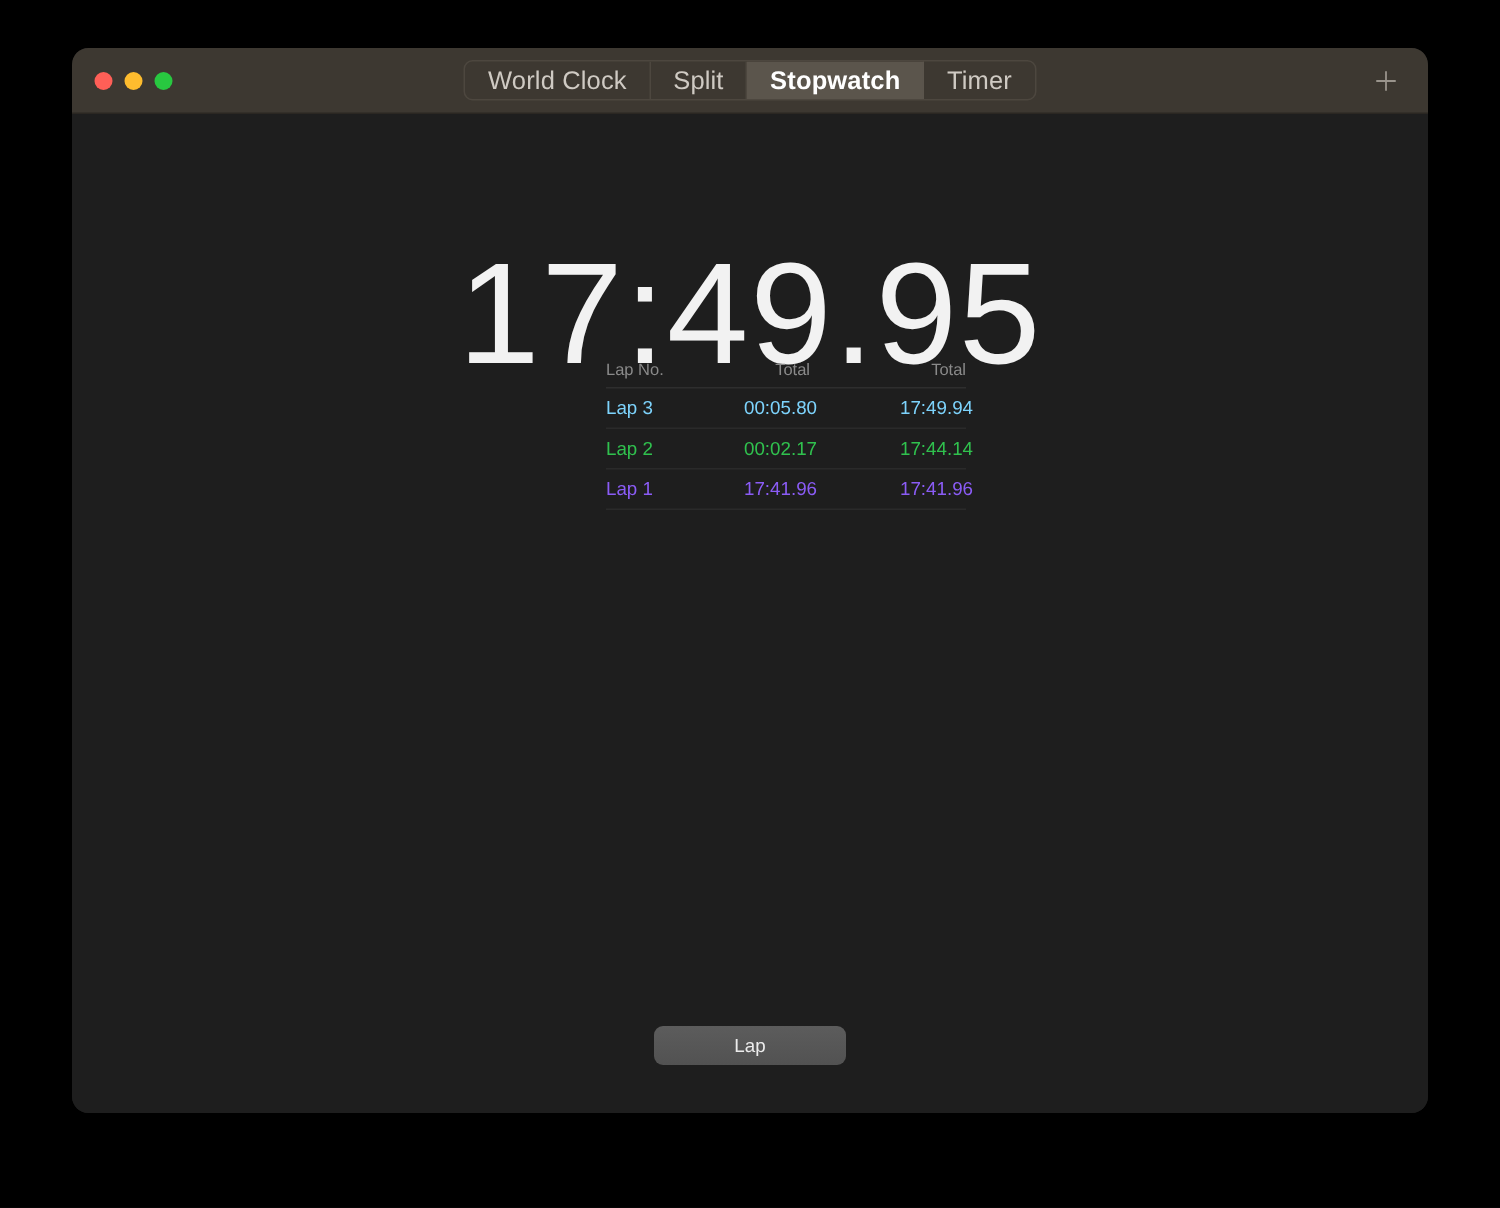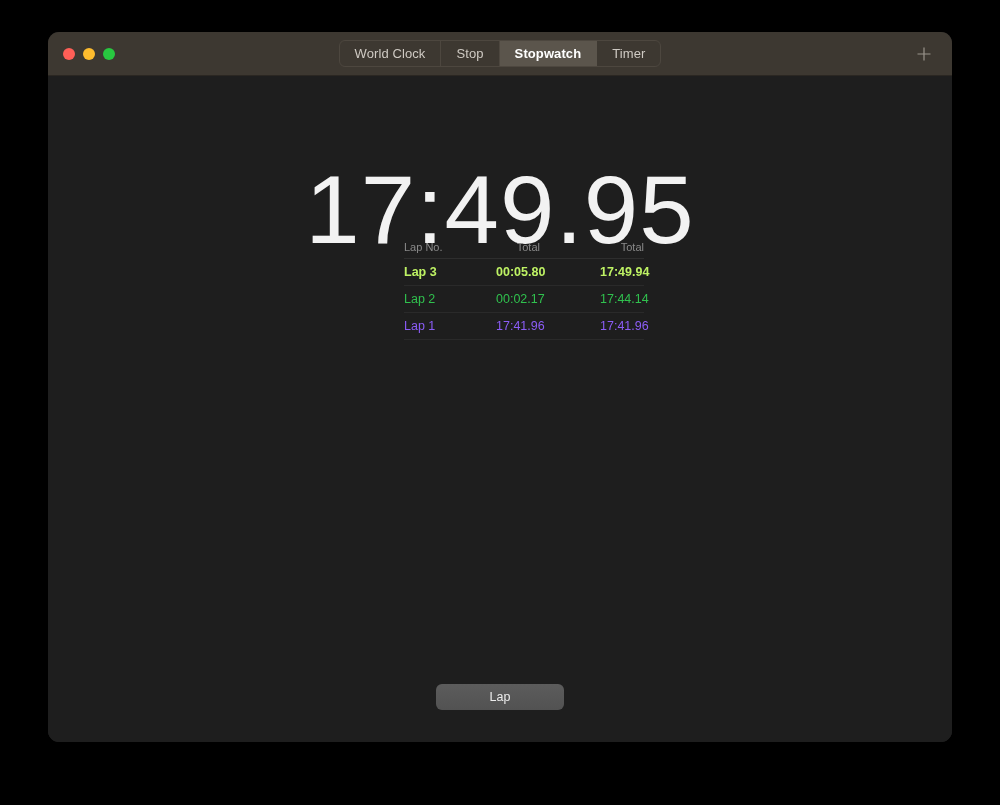--- a/index.html
+++ b/index.html
@@ -82,21 +82,21 @@
     border-radius: 6px;
     overflow: hidden;
     pointer-events: auto;
     background: transparent;
   }
   .seg {
     display: flex;
     align-items: center;
     justify-content: flex-start;
     padding: 0 15px;
-    font-size: 13px;
+    font-size: 17px;
     color: #cfcac3;
     letter-spacing: 0.1px;
     border-right: 1px solid #4d473f;
     background: transparent;
     white-space: nowrap;
   }
   .seg:last-child { border-right: none; }
   .seg.active {
     background: #5b554c;
     color: #ffffff;
@@ -168,21 +168,21 @@
 
   .lap-body .lap-row {
     border-bottom: 1px solid #2a2a2a;
     height: 26px;
   }
 
   .col-lap   { flex: 0 0 92px; text-align: left; }
   .col-split { flex: 1 1 auto; text-align: right; padding-right: 28px; }
   .col-total { flex: 0 0 76px; text-align: right; }
 
-  .row-normal  { color: #bef264; font-weight: 700; }
+  .row-normal  { color: #7dd3fc; font-weight: 400; }
   .row-fastest { color: #30c14e; font-weight: 400; }
   .row-slowest { color: #8b5cf6; font-weight: 400; }
 
   
   #actions {
     position: absolute;
     left: 50%;
     transform: translateX(-50%);
     bottom: 32px;
     display: flex;
@@ -224,21 +224,21 @@
         <span class="tl tl-min"></span>
         <span class="tl tl-max"></span>
       </div>
 
       <div id="tabbar">
         <div id="segmented">
           <div class="seg">
             <span>World Clock</span>
           </div>
           <div class="seg">
-            <span>Stop</span>
+            <span>Split</span>
           </div>
           <div class="seg active">
             <span>Stopwatch</span>
           </div>
           <div class="seg">
             <span>Timer</span>
           </div>
         </div>
       </div>
 

